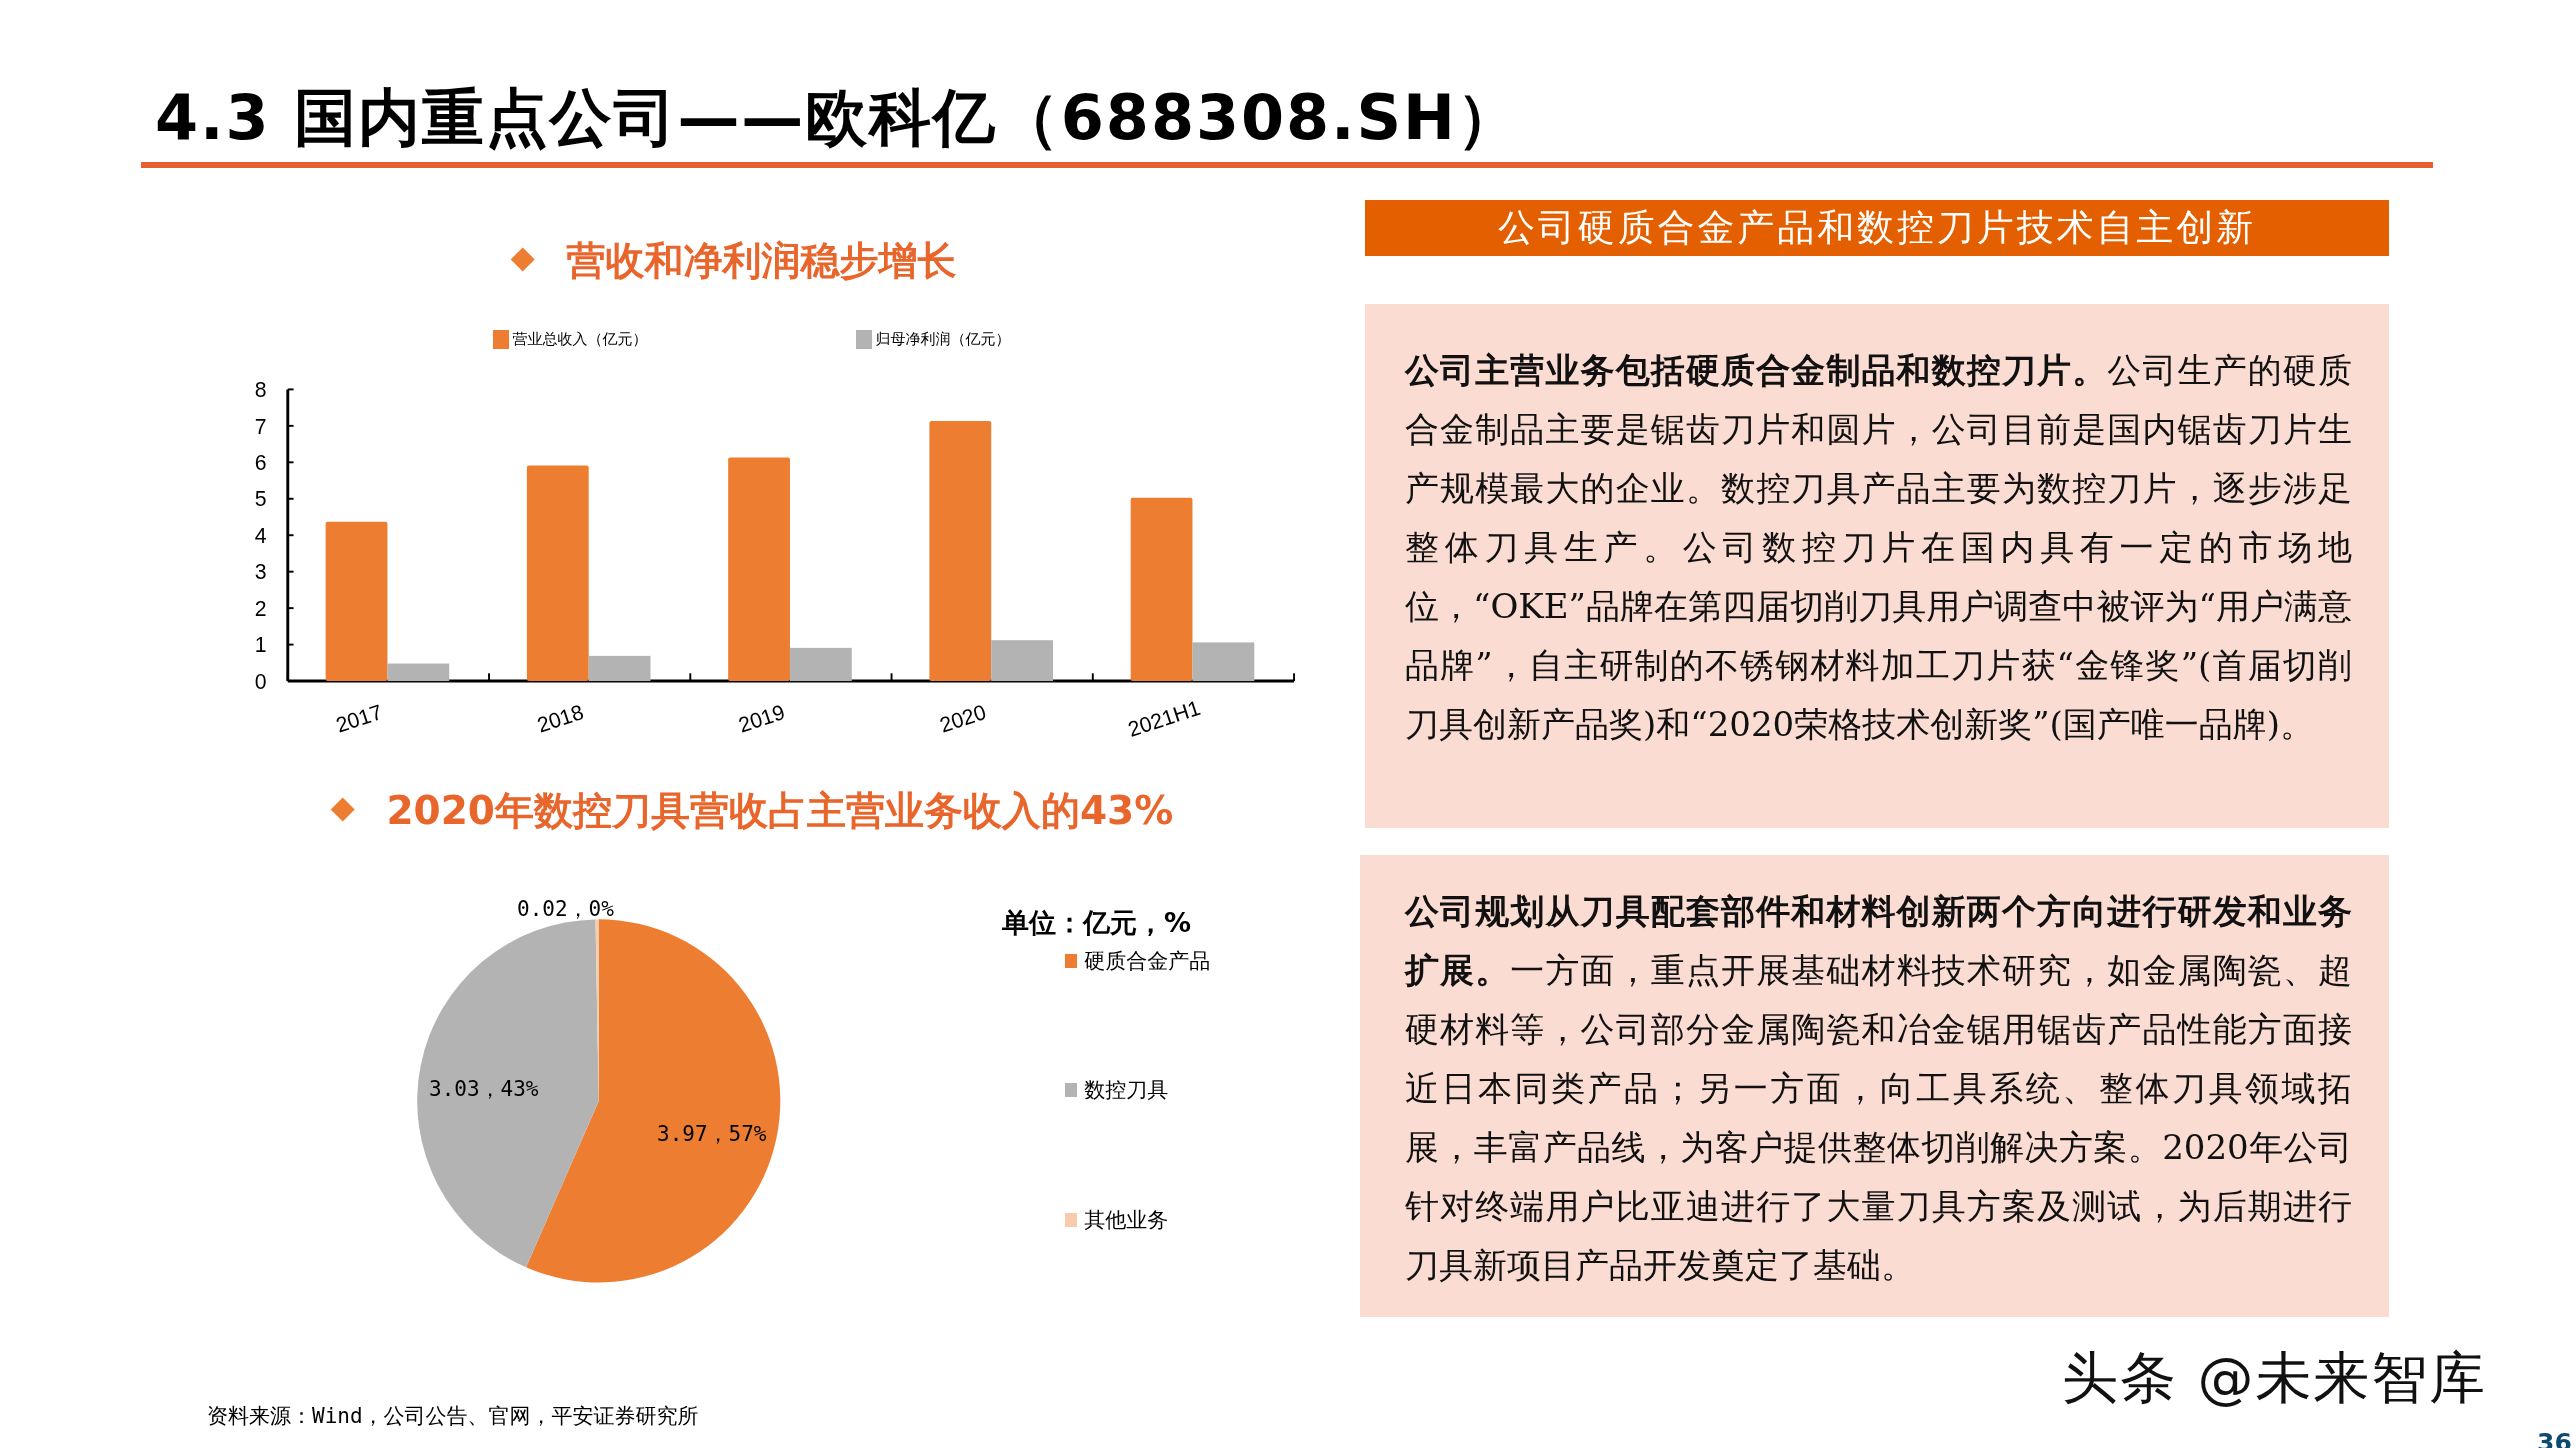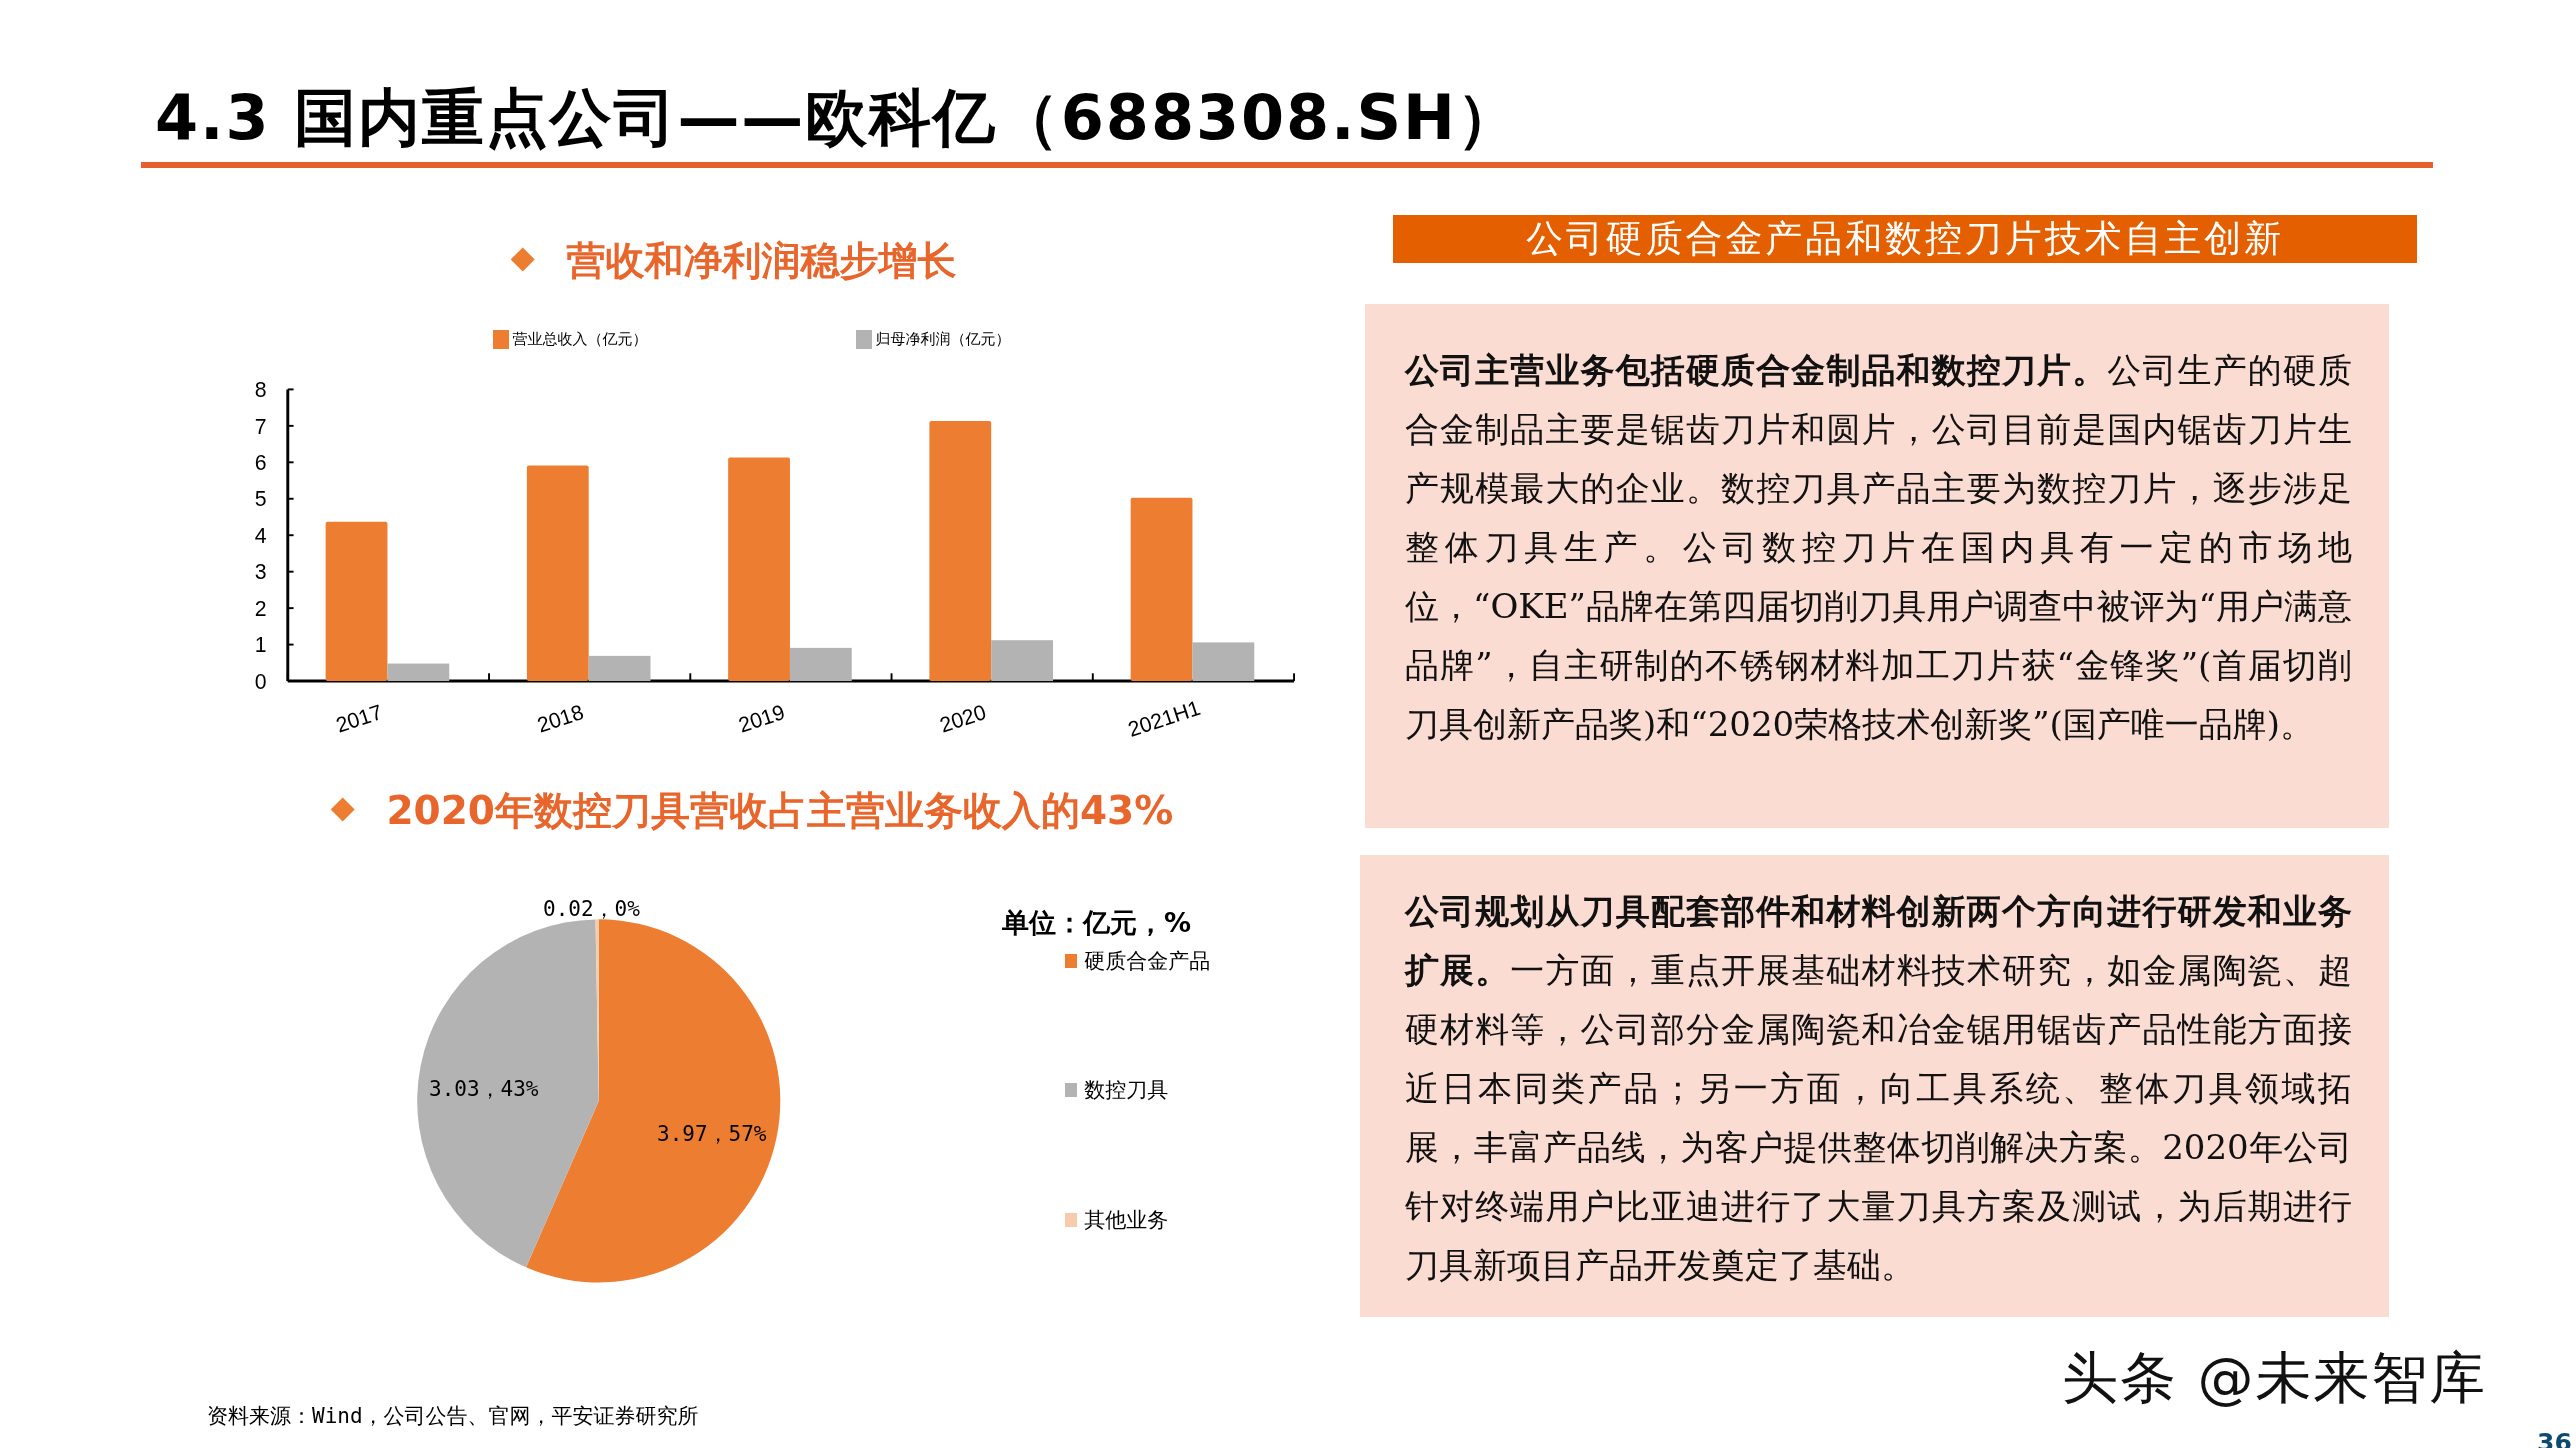--- a/index.html
+++ b/index.html
@@ -99,40 +99,40 @@
 </div>
 
 <div class="abs" style="left:1002px; top:905px; font-size:27px; font-weight:bold; white-space:nowrap;">单位：亿元，%</div>
 
 <svg class="abs" id="pie-svg" style="left:0; top:0;" width="1352" height="1352" viewBox="0 0 1400 1400">
     <path d="M620,1140 L620,952 A188,188 0 1 1 544.765221923948,1312.2896635548611 Z" fill="#ED7D31"></path>
     <path d="M620,1140 L544.765221923948,1312.2896635548611 A188,188 0 0 1 616.6348269147899,952.0301204711069 Z" fill="#B3B3B3"></path>
     <path d="M620,1140 L616.6348269147899,952.0301204711069 A188,188 0 0 1 620.0000000000001,952 Z" fill="#F8CBAD"></path>
   </svg>
 
-<div class="abs pie-label" style="left:543px; top:895px;">0.02，0%</div>
+<div class="abs pie-label" style="left:517px; top:895px;">0.02，0%</div>
 <div class="abs pie-label" style="left:429px; top:1075px;">3.03，43%</div>
 <div class="abs pie-label" style="left:657px; top:1120px;">3.97，57%</div>
 
 <div class="abs pie-legend" style="left:1065px; top:947px;">
   <span class="sw" style="background:#ED7D31;"></span>
   <span>硬质合金产品</span>
 </div>
 <div class="abs pie-legend" style="left:1065px; top:1076px;">
   <span class="sw" style="background:#B3B3B3;"></span>
   <span>数控刀具</span>
 </div>
 <div class="abs pie-legend" style="left:1065px; top:1206px;">
   <span class="sw" style="background:#F8CBAD;"></span>
   <span>其他业务</span>
 </div>
 
 <div class="abs source" style="left:207px; top:1359px;">资料来源：Wind，公司公告、官网，平安证券研究所</div>
 
-<div class="abs orange-bar" style="left:1365px; top:215px; width:1024px; height:48px;margin-left:28px;">
+<div class="abs orange-bar" style="left:1365px; top:200px; width:1024px; height:56px;">
   <span>公司硬质合金产品和数控刀片技术自主创新</span>
 </div>
 
 <div class="abs pink-box" style="left:1365px; top:304px; width:1024px; height:524px;"></div>
 <div class="abs body-text" style="left:1405px; top:341px; width:947px;">
   <b>公司主营业务包括硬质合金制品和数控刀片。</b><span>公司生产的硬质合金制品主要是锯齿刀片和圆片，公司目前是国内锯齿刀片生产规模最大的企业。数控刀具产品主要为数控刀片，逐步涉足整体刀具生产。公司数控刀片在国内具有一定的市场地位，“OKE”品牌在第四届切削刀具用户调查中被评为“用户满意品牌”，自主研制的不锈钢材料加工刀片获“金锋奖”(首届切削刀具创新产品奖)和“2020荣格技术创新奖”(国产唯一品牌)。</span>
 </div>
 
 <div class="abs pink-box" style="left:1360px; top:855px; width:1029px; height:462px;"></div>
 <div class="abs body-text" style="left:1405px; top:882px; width:947px;">

